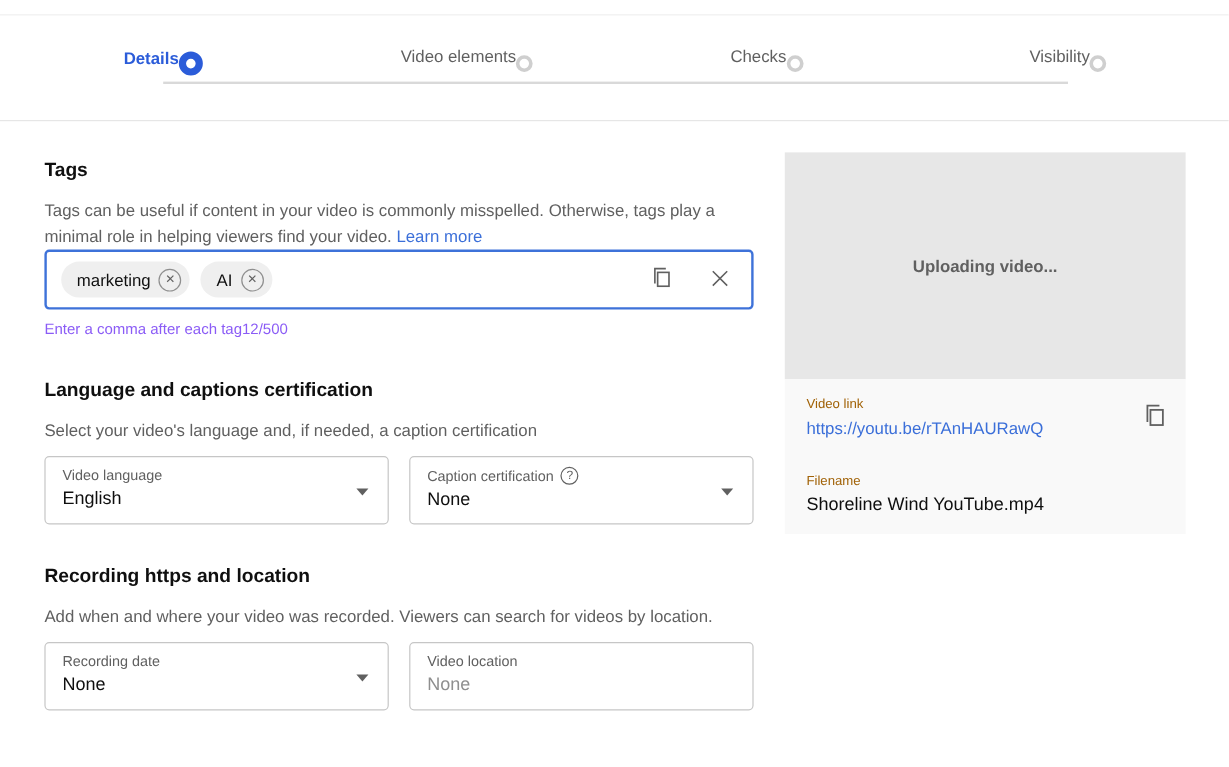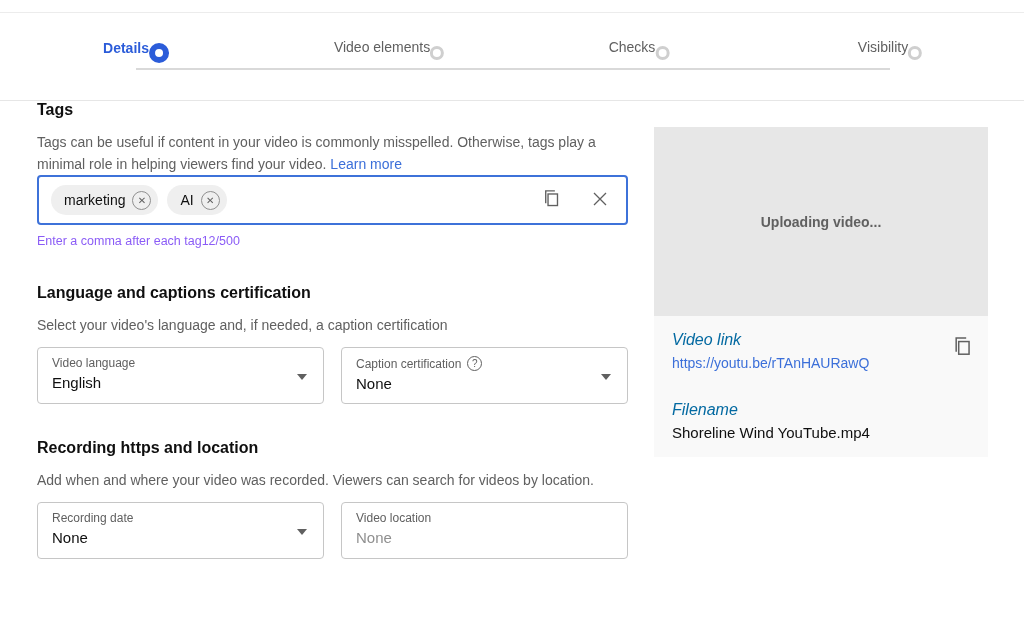--- a/index.html
+++ b/index.html
@@ -16,21 +16,21 @@
   .dot { background:#fff; border-radius:50%; z-index:2; }
   .step.active .dot { width:20px; height:20px; border:6px solid #2b5cd9; margin-top:10px; }
   .step.inactive .dot { width:14px; height:14px; border:3px solid #cfcfcf; margin-top:13px; }
 
   
   .content { display:flex; padding:0 36px 0 37px; align-items:flex-start; }
   .col-left { width:591px; }
   .col-right { width:334px; margin-left:26px; margin-top:26px; }
 
   .section-title { font-size:16px; font-weight:700; color:#0f0f0f; }
-  .t-tags { }
+  .t-tags { margin-top:33px; }
   .t-lang { margin-top:36px; }
   .t-rec  { margin-top:35px; }
   .section-desc { font-size:14px; line-height:22px; color:#606060; margin-top:12px; }
   .section-desc.single { margin-top:15px; line-height:16px; }
   .link { color:#3b6fd9; text-decoration:none; cursor:pointer; }
 
   
   .tags-box { height:50px; border:2px solid #3e72d9; border-radius:4px;
               display:flex; align-items:center; padding:0 16px 0 12px; cursor:text; }
   .chips { display:flex; gap:9px; }
@@ -55,21 +55,21 @@
               border-left:5px solid transparent; border-right:5px solid transparent;
               border-top:6px solid #606060; }
   .q-icon { width:15px; height:15px; border:1px solid #606060; border-radius:50%;
             font-size:10px; color:#606060; display:inline-flex; align-items:center;
             justify-content:center; cursor:pointer; }
 
   
   .preview { height:189px; background:#e7e7e7; display:flex; align-items:center; justify-content:center; }
   .preview-text { font-size:14px; font-weight:700; color:#606060; }
   .info-panel { background:#f9f9f9; padding:15px 18px 16px; position:relative; }
-  .info-label { font-size:16px; color:#0369a1;font-style:italic; }
+  .info-label { font-size:11px; color:#a16207; }
   .info-link { display:block; font-size:14px; color:#3b6fd9; margin-top:6px; text-decoration:none; }
   .info-copy { position:absolute; top:19px; right:14px; }
   .info-label.second { margin-top:30px; }
   .info-filename { font-size:15px; color:#0f0f0f; margin-top:5px; }
 </style>
 </head>
 <body>
 
 <div class="topbar"></div>
 

